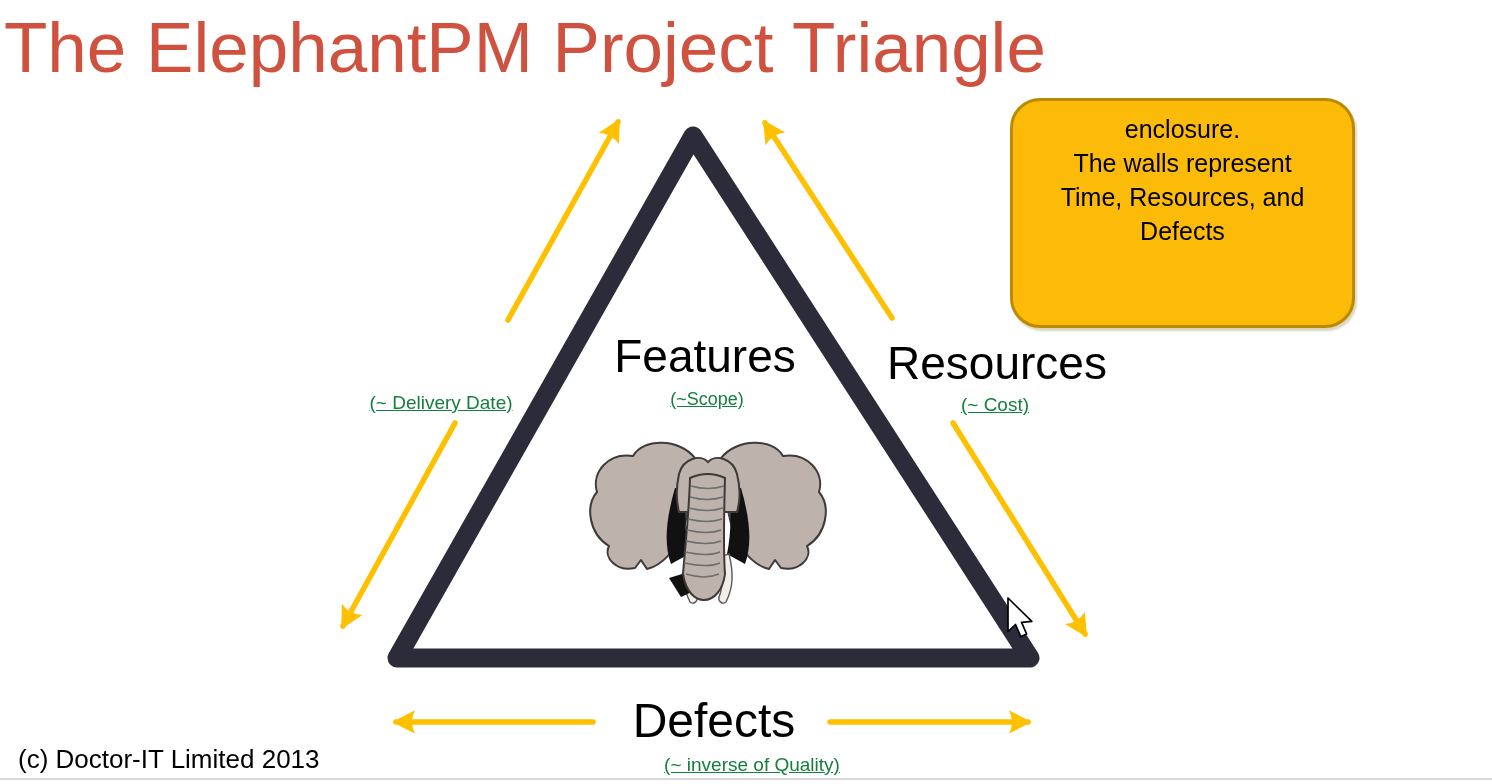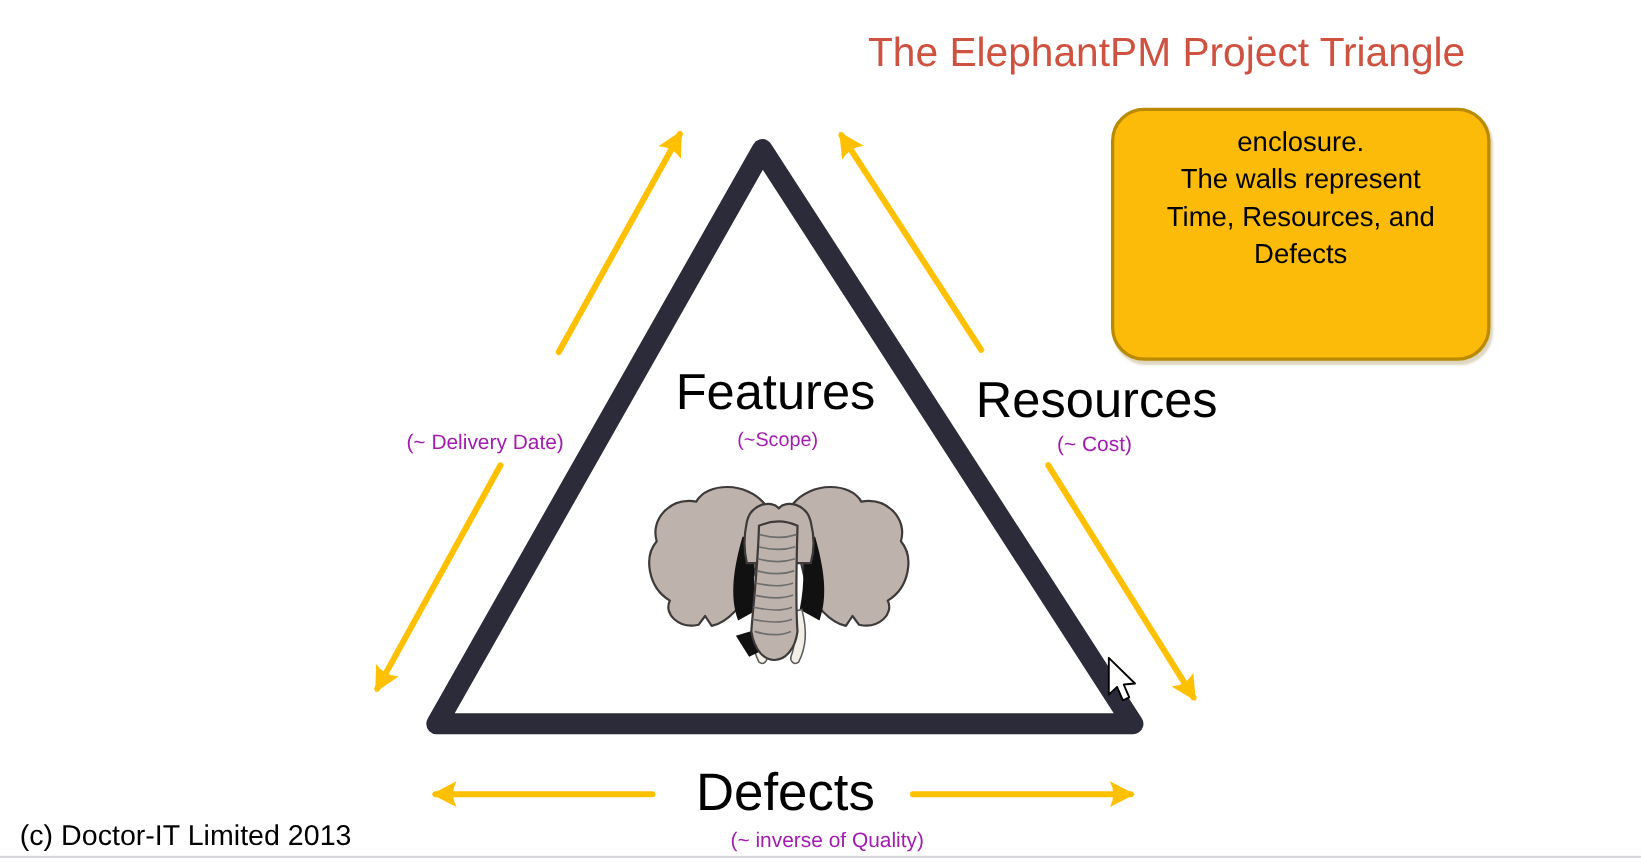--- a/index.html
+++ b/index.html
@@ -1,32 +1,32 @@
 <!DOCTYPE html>
 <html style="--title-red: #CF5240; --triangle-dark: #2B2B39; --arrow-gold: #FFC000; --callout-fill: #FBBB08; --callout-border: #BA8B00; --elephant-gray: #BDB2AC;"><head>
 <meta charset="utf-8">
 <style>
   html,body{margin:0;padding:0;background:#ffffff;}
   .slide{
     position:relative;width:1492px;height:784px;overflow:hidden;background:#ffffff;
     font-family:"Liberation Sans",sans-serif;color:#000;
   }
   .title{
-    position:absolute;top:16px;left:16px;width:1316px;text-align:right;
-    font-size:37px;line-height:64px;color:var(--title-red,#CF5240);
+    position:absolute;top:16px;left:4px;width:1316px;text-align:left;
+    font-size:71px;line-height:64px;color:var(--title-red,#CF5240);
     white-space:nowrap;
   }
   .diagram-svg{position:absolute;left:0;top:0;width:1492px;height:784px;}
   .side-label{
     position:absolute;transform:translateX(-50%);text-align:center;
     font-size:46px;line-height:48px;color:#000;white-space:nowrap;
   }
   .side-sublabel{
     position:absolute;transform:translateX(-50%);text-align:center;
-    font-size:19px;line-height:22px;color:#a21caf;white-space:nowrap;
+    font-size:19px;line-height:22px;color:#15803d;white-space:nowrap;text-decoration:underline;
   }
   .defects-label{font-size:48px;}
   .callout{
     position:absolute;left:1010px;top:98px;width:345px;height:230px;
     box-sizing:border-box;border:3px solid var(--callout-border,#BA8B00);
     border-radius:30px;background:var(--callout-fill,#FBBB08);
     box-shadow:2px 3px 2px rgba(120,90,0,0.25);
     padding-top:11px;text-align:center;
   }
   .callout-line{font-size:25px;line-height:34px;color:#000;}

